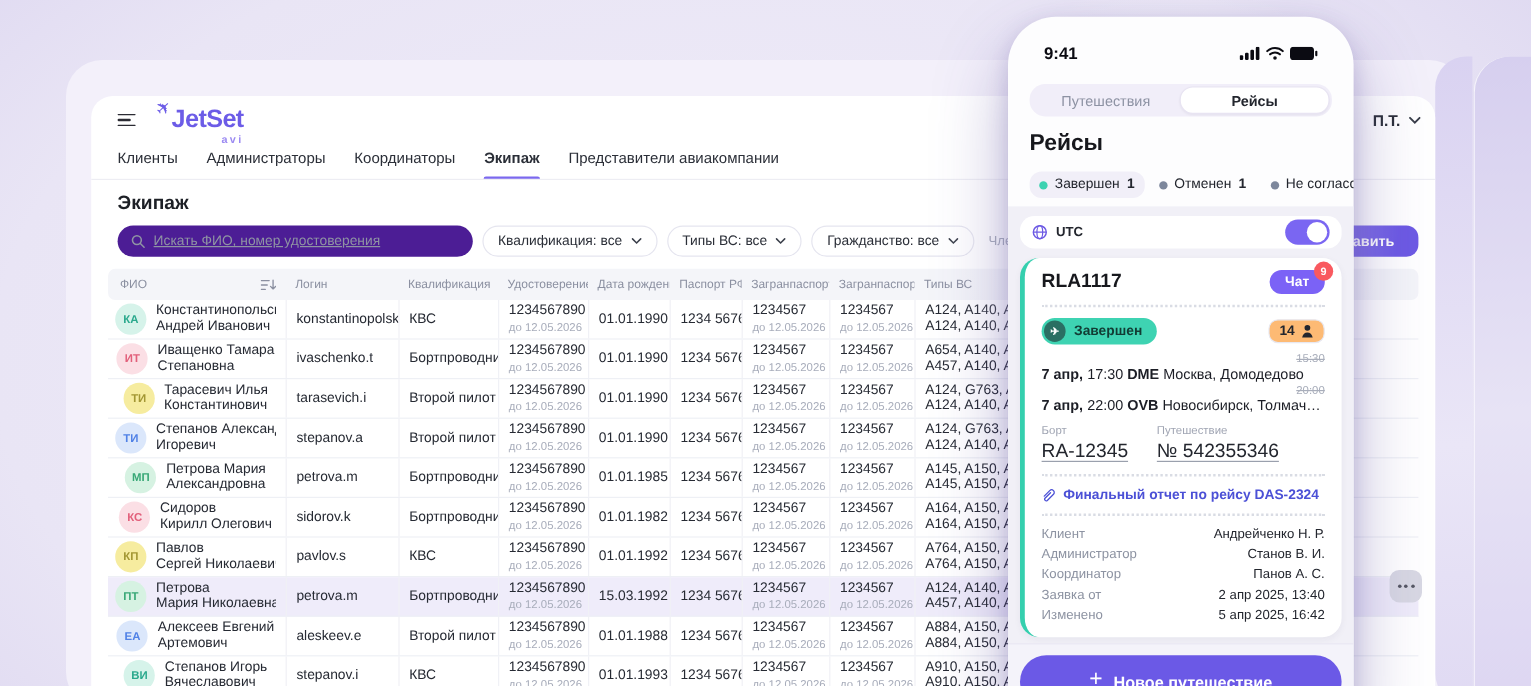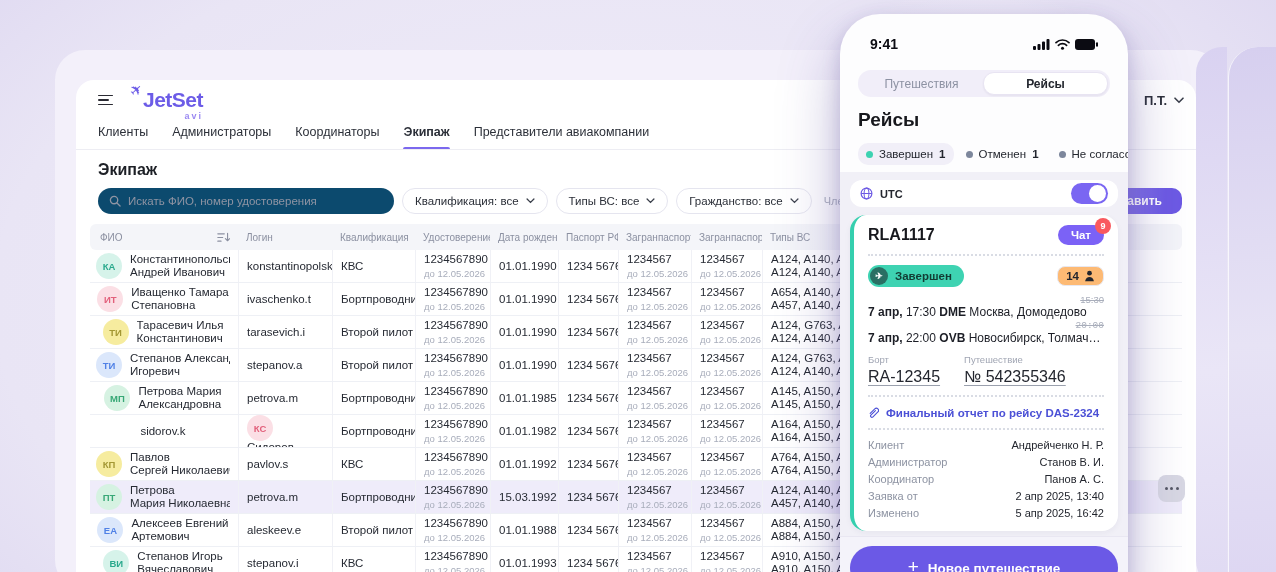--- a/index.html
+++ b/index.html
@@ -37,22 +37,22 @@
 
   .nav-row { height:30px; border-bottom:1px solid #ededf3; display:flex; gap:24px; padding:0 22px; }
   .nav-item { font-size:12.5px; color:#2b2f38; padding:5px 0 0; position:relative; cursor:pointer; }
   .nav-item.active { font-weight:700; }
   .nav-item.active::after { content:''; position:absolute; left:0; right:0; bottom:0; height:2.5px;
     background:#7b68ee; border-radius:3px 3px 0 0; }
 
   .page-title { font-size:16px; font-weight:700; margin:11px 22px 9px; color:#1d2026; }
 
   .toolbar { display:flex; align-items:center; margin:0 22px; gap:8px; height:26px; position:relative; }
-  .search { width:296px; height:26px; background:#0c4a6e; border-radius:13px; display:flex;
-    align-items:center; gap:7px; padding:0 11px; color:#8f94a3; font-size:11.5px; }
+  .search { width:296px; height:26px; background:#4c1d95; border-radius:13px; display:flex;
+    align-items:center; gap:7px; padding:0 11px; color:#8f94a3; font-size:11.5px;text-decoration:underline; }
   .pill { height:26px; border:1px solid #e5e5ef; border-radius:13px; background:#fff; display:flex;
     align-items:center; gap:7px; padding:0 12px; font-size:11.5px; color:#2b2f38; cursor:pointer; white-space:nowrap; }
   .crew-count { font-size:11px; color:#9aa0ae; margin-left:4px; white-space:nowrap; }
   .crew-count b { color:#23262e; font-weight:700; margin-left:3px; }
   .add-btn { position:absolute; right:-8px; top:0; height:26px; padding:0 20px; background:#6d5ae4;
     color:#fff; border-radius:10px; font-size:12px; font-weight:600; display:flex; align-items:center; cursor:pointer; }
 
   
   :root { --cols: 148px 94px 83px 75px 68px 60px 73px 71px 1fr; }
   .table { margin:10px 14px 0; }
@@ -121,21 +121,21 @@
   .dotsep { border-top:2px dotted #d9dce4; margin:9px 0; height:0; }
   .statusrow { display:flex; justify-content:space-between; align-items:center; }
   .stpill { display:flex; align-items:center; gap:7px; background:#3ed3b2; border-radius:12px;
     padding:2px 12px 2px 2px; color:#123c34; font-size:11.5px; font-weight:700; }
   .stpill .pl { width:18px; height:18px; border-radius:50%; background:#2a6f63; color:#fff; font-size:9px;
     display:flex; align-items:center; justify-content:center; }
   .pax { display:flex; align-items:center; gap:5px; border:1px solid #e8e8f0; border-radius:8px;
     padding:3px 8px; font-size:11.5px; font-weight:600; background:#fdba74; color:#23262e; }
   .sched { margin-top:7px; }
   .old { font-size:9.5px; color:#a9aebb; text-decoration:line-through;text-align:right; }
-  .old.o1 { margin-left:62px; } .old.o2 { margin-left:70px;font-family:Liberation Mono, monospace; }
+  .old.o1 { margin-left:62px; } .old.o2 { margin-left:70px; }
   .leg { font-size:12px; color:#1c1e26; margin-bottom:1px; white-space:nowrap; overflow:hidden; }
   .leg b { font-weight:700; }
   .bt-row { display:flex; gap:24px; margin-top:9px; }
   .bt-label { font-size:9.5px; color:#a0a5b3; margin-bottom:3px; }
   .bt-value { font-size:16px; color:#23262e; text-decoration:underline; text-underline-offset:2.5px;
     text-decoration-color:#9aa0ad; cursor:pointer; }
   .report { display:flex; gap:7px; align-items:center; color:#4b50d6; font-size:11.5px; font-weight:700;
     margin:1px 0; cursor:pointer; }
   .kv { display:flex; justify-content:space-between; font-size:11px; margin-top:5px; }
   .kv .k { color:#8d93a2; } .kv .v { color:#23262e; }
@@ -404,26 +404,26 @@
             <span class="sub">до 12.05.2026</span>
           </div>
     <div class="td">
             <span>A145, A150, A</span>
             <span>A145, A150, A</span>
           </div>
   </div>
 
   <div class="trow">
     <div class="td">
-            <span>sidorov.k</span>
-          </div>
-    <div class="td">
       <span class="avatar av-pink">КС</span>
       <span class="names"><span>Сидоров</span><br><span>Кирилл Олегович</span></span>
     </div>
+    <div class="td">
+            <span>sidorov.k</span>
+          </div>
     <div class="td">
             <span>Бортпроводник</span>
           </div>
     <div class="td">
             <span>1234567890</span>
             <span class="sub">до 12.05.2026</span>
           </div>
     <div class="td">
             <span>01.01.1982</span>
           </div>

